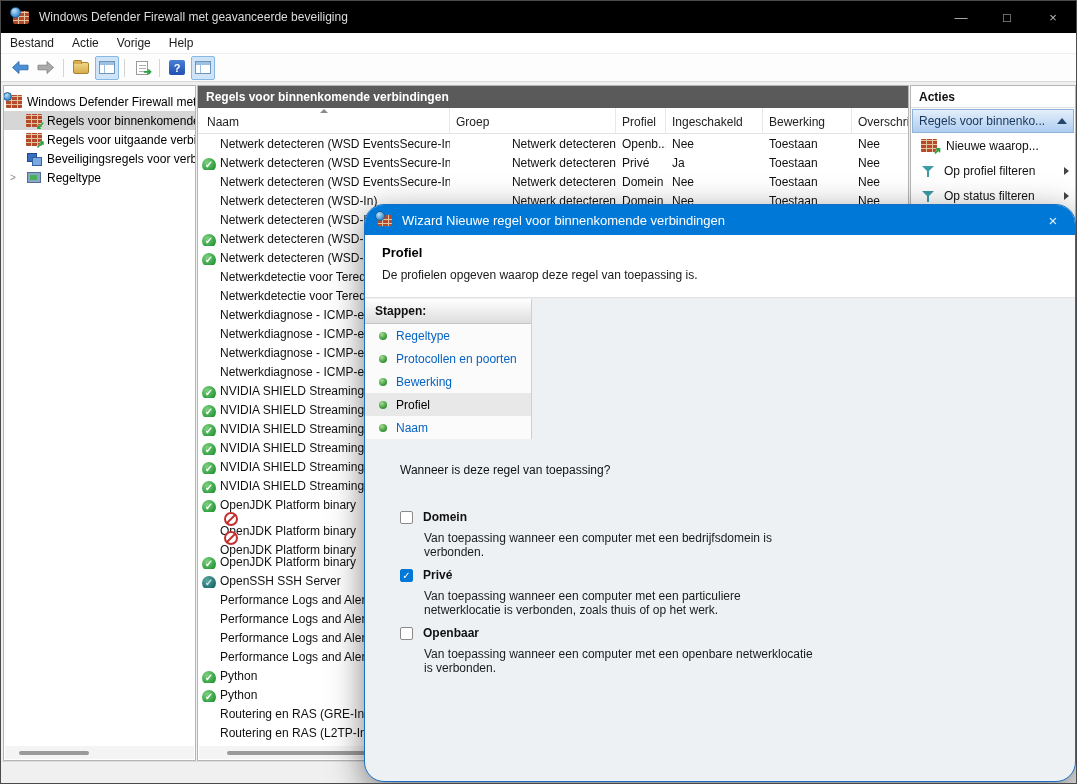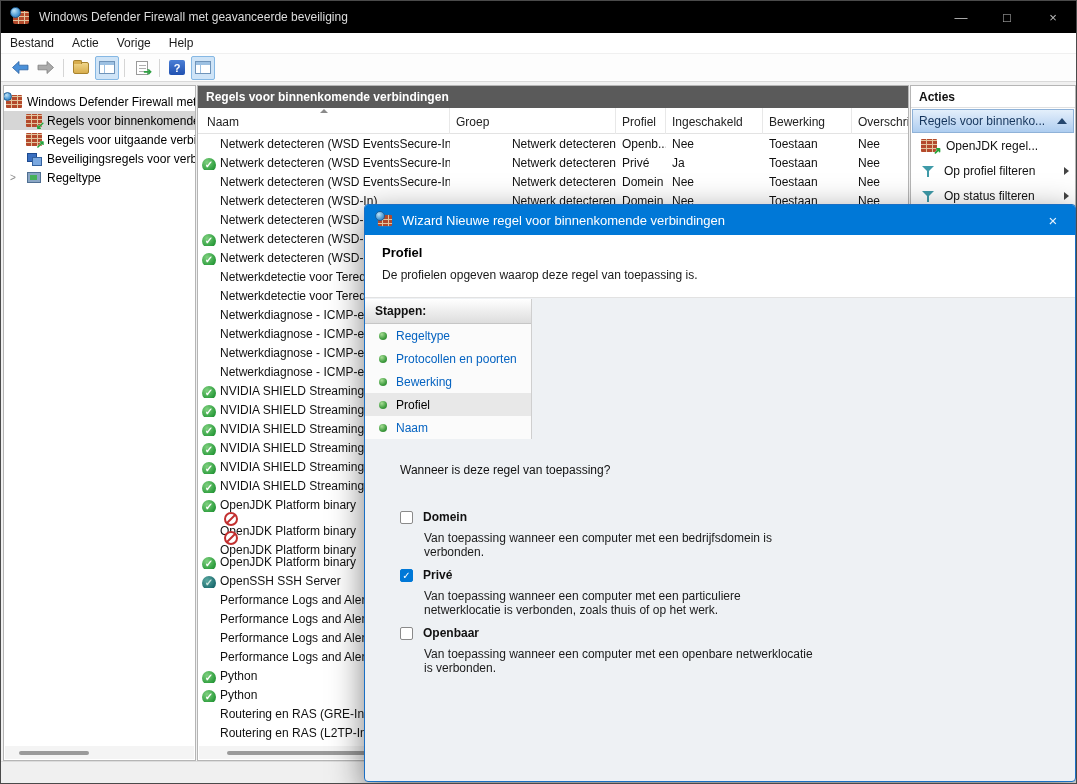--- a/index.html
+++ b/index.html
@@ -125,21 +125,21 @@
     font-weight:bold;transform:rotate(-45deg);text-shadow:0 0 1px #fff;}
   .icon-filter{position:relative;width:14px;height:14px;}
   .icon-filter::before{content:"";position:absolute;left:1px;top:2px;width:0;height:0;
       border-left:6px solid transparent;border-right:6px solid transparent;border-top:6px solid #3f9aa8;}
   .icon-filter::after{content:"";position:absolute;left:6px;top:7px;width:2px;height:6px;background:#3f9aa8;}
   
   .statusbar{position:absolute;left:0;right:0;bottom:0;height:22px;background:#f0f0f0;
              border-top:1px solid #dcdcdc;}
   
   .dialog{position:absolute;left:363px;top:203px;width:712px;height:578px;z-index:20;
-          border:1px solid #1a6fc4;border-radius:4px;overflow:hidden;background:#eef1f4;
+          border:1px solid #1a6fc4;border-radius:20px;overflow:hidden;background:#eef1f4;
           box-shadow:0 10px 34px rgba(0,0,0,.5);}
   .dlg-title{position:absolute;left:0;top:0;right:0;height:30px;background:var(--accent);
              display:flex;align-items:center;color:#fff;font-size:13px;}
   .dlg-title .t{margin-left:9px;}
   .dlg-close{position:absolute;right:0;top:0;width:44px;height:30px;display:flex;align-items:center;
              justify-content:center;color:#eaf4fd;font-size:15px;}
   .dlg-header{position:absolute;left:0;top:30px;right:0;height:63px;background:#fff;
               border-bottom:1px solid #e2e2e2;}
   .dlg-header .h1{font-size:13px;font-weight:bold;color:#000;margin:10px 0 0 17px;}
   .dlg-header .desc{font-size:12px;color:#1a1a1a;margin:8px 0 0 17px;}
@@ -531,21 +531,21 @@
 
   <div class="panel actions-panel">
     <div class="ap-title">Acties</div>
     <div class="ap-section">
       <div class="lbl">Regels voor binnenko...</div>
       <div class="collapse-caret"></div>
     </div>
     <div id="ap-items">
         <div class="ap-item">
           <div class="icon-newrule"></div>
-          <div class="lbl">OpenJDK regel...</div>
+          <div class="lbl">Nieuwe waarop...</div>
         </div>
         <div class="ap-item">
           <div class="icon-filter"></div>
           <div class="lbl">Op profiel filteren</div>
           <div class="submenu-caret"></div>
         </div>
         <div class="ap-item">
           <div class="icon-filter"></div>
           <div class="lbl">Op status filteren</div>
           <div class="submenu-caret"></div>

